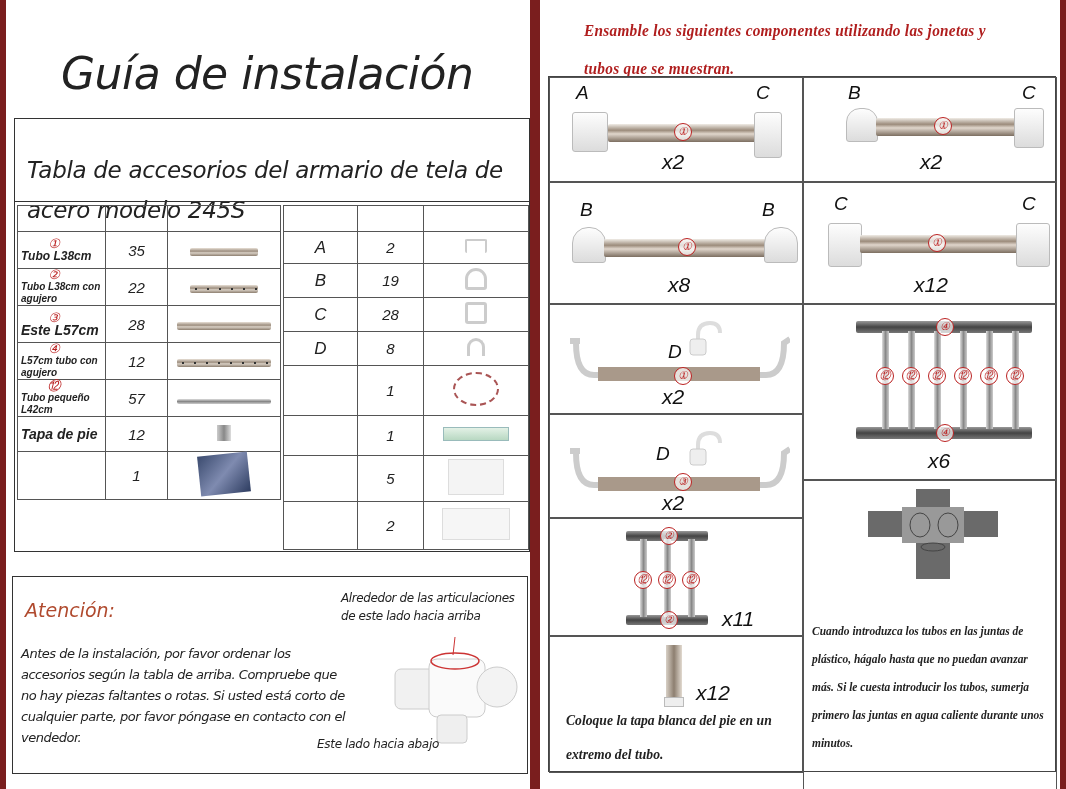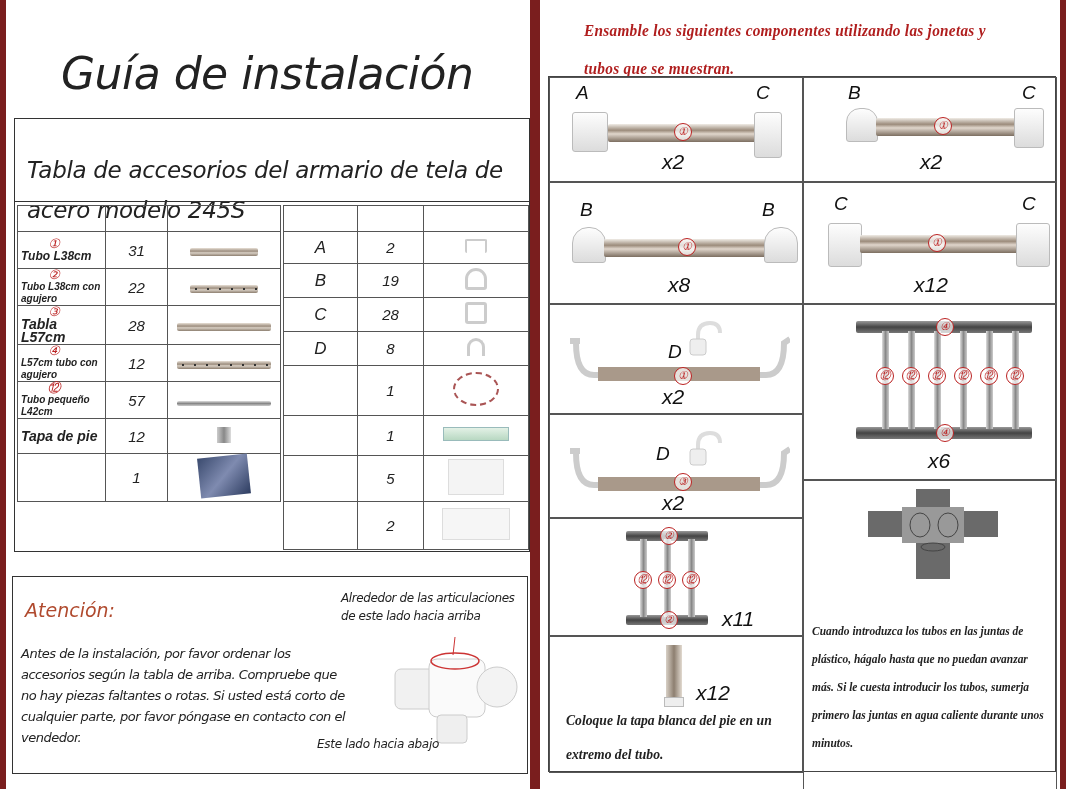--- a/index.html
+++ b/index.html
@@ -62,33 +62,33 @@
 
     <table class="acc" id="acc-left">
       <tbody>
           <tr style="height:26px">
             <td style="width:88px"></td>
             <td style="width:62px"></td>
             <td></td>
           </tr>
       <tr style="height:37px">
         <td class="lbl"><span class="num">①</span><span>Tubo L38cm</span></td>
-        <td>31</td>
+        <td>35</td>
         <td><span class="tube" style="width:68px"></span></td>
       </tr>
       <tr style="height:37px">
         <td class="lbl">
               <span class="num">②</span>
               <span class="small">Tubo L38cm con agujero</span>
             </td>
         <td>22</td>
         <td><span class="tube dots" style="width:68px"></span></td>
       </tr>
       <tr style="height:37px">
-        <td class="lbl"><span class="num">③</span><span style="font-size:14px">Tabla L57cm</span></td>
+        <td class="lbl"><span class="num">③</span><span style="font-size:14px">Este L57cm</span></td>
         <td>28</td>
         <td><span class="tube" style="width:94px"></span></td>
       </tr>
       <tr style="height:37px">
         <td class="lbl">
               <span class="num">④</span>
               <span class="small">L57cm tubo con agujero</span>
             </td>
         <td>12</td>
         <td><span class="tube dots" style="width:94px"></span></td>

